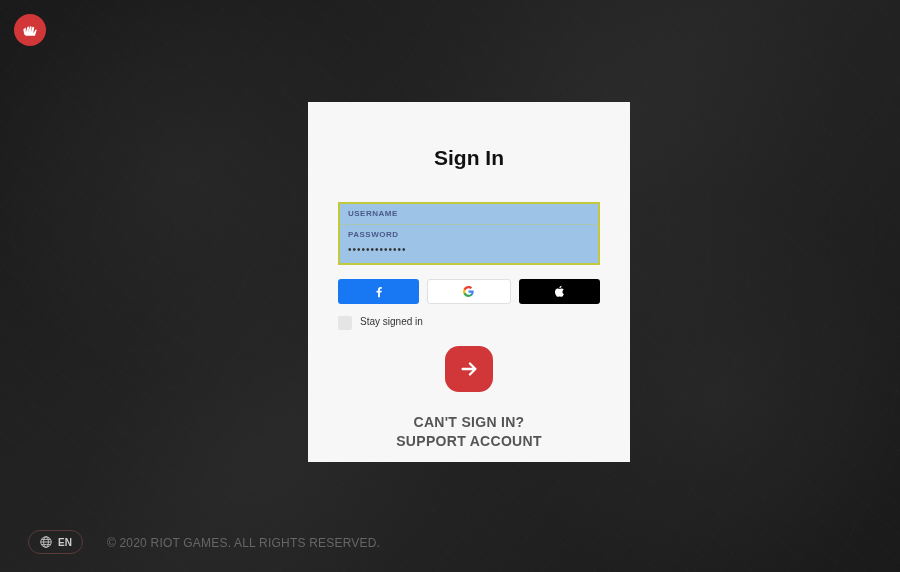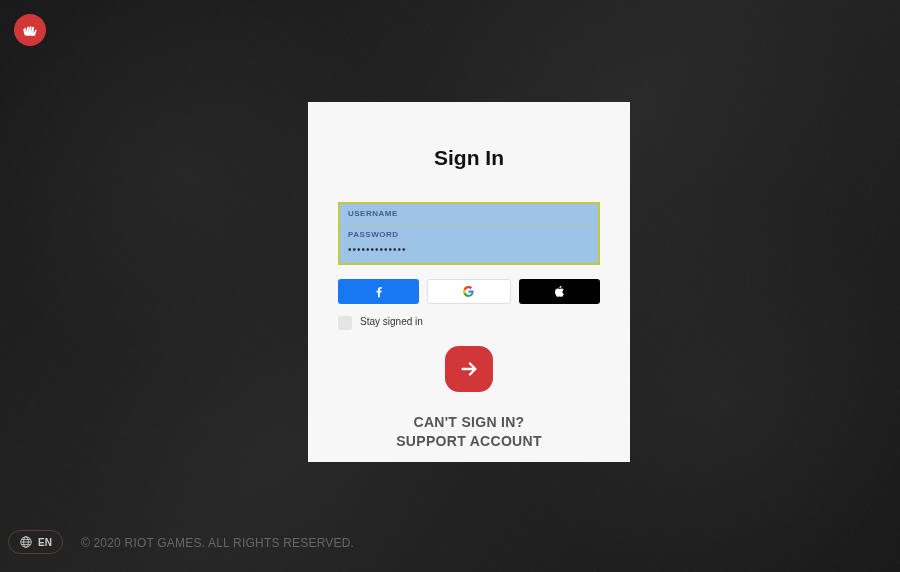--- a/index.html
+++ b/index.html
@@ -82,22 +82,22 @@
   cursor: pointer;
 }
 .submit svg { width: 22px; height: 22px; }
 .links { text-align: center; }
 .links a {
   display: block; font-size: 14px; font-weight: 700;
   letter-spacing: 0.3px; color: #555; text-decoration: none;
   margin-bottom: 3px; cursor: pointer;
 }
 .footer {
-  position: absolute; bottom: 18px; left: 8px;
-  display: flex; align-items: center; gap: 18px; text-align: right;
+  position: absolute; bottom: 18px; left: 28px;
+  display: flex; align-items: center; gap: 24px; text-align: right;
 }
 .lang {
   display: flex; align-items: center; gap: 5px;
   border: 1px solid #5a3a3a; border-radius: 14px;
   padding: 4px 10px; cursor: pointer;
 }
 .lang svg { width: 14px; height: 14px; }
 .lang-code { font-size: 10px; font-weight: 700; color: #ccc; }
 .flinks { font-size: 9px; font-weight: 700; color: #999; letter-spacing: 0.3px; }
 .flinks a { color: #aaa; text-decoration: none; cursor: pointer; }

